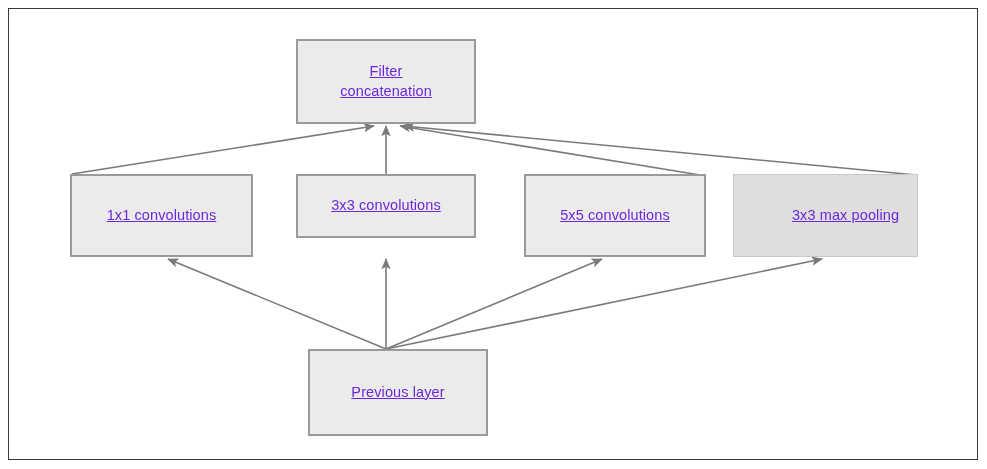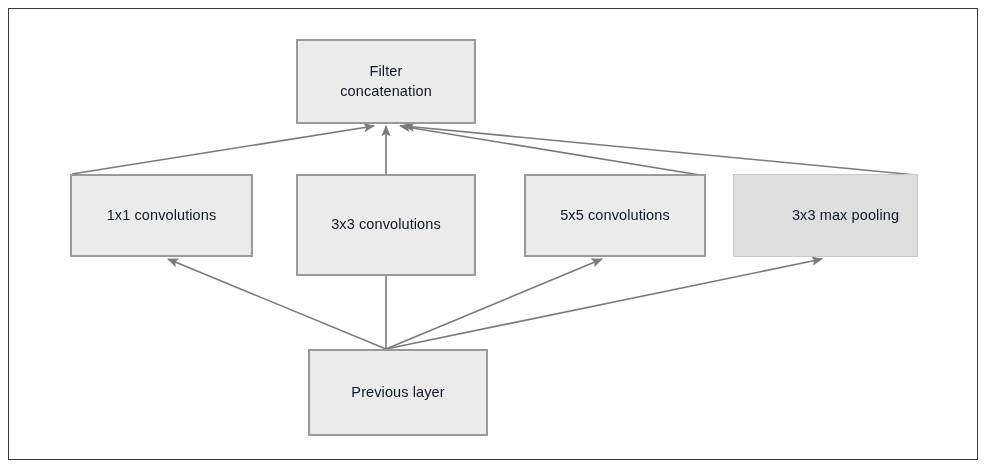--- a/index.html
+++ b/index.html
@@ -38,24 +38,25 @@
   }
   .node {
     position: absolute;
     box-sizing: border-box;
     background: #ebebeb;
     border: 2px solid #9a9a9a;
     display: flex;
     align-items: center;
     justify-content: center;
     text-align: center;
-    color: #0f172a;
+    color: #6d28d9;
     font-size: 14.5px;
     line-height: 1.35;
     letter-spacing: 0.1px;
+    text-decoration: underline;
   }
   .node.shade-light {
     background: #dedede;
     border: 1px solid #c9c9c9;
     padding-left: 40px;
   }
   .node .label {
     display: block;
     white-space: pre-line;
     padding: 0 6px;
@@ -91,21 +92,21 @@
 
   <div class="node" style="left:296px; top:39px; width:180px; height:85px;">
     <span class="label">Filter
 concatenation</span>
   </div>
 
   <div class="node" style="left:70px; top:174px; width:183px; height:83px;">
     <span class="label">1x1 convolutions</span>
   </div>
 
-  <div class="node" style="left:296px; top:174px; width:180px; height:102px;">
+  <div class="node" style="left:296px; top:174px; width:180px; height:64px;">
     <span class="label">3x3 convolutions</span>
   </div>
 
   <div class="node" style="left:518px; top:174px; width:182px; height:83px;margin-left:6px;">
     <span class="label">5x5 convolutions</span>
   </div>
 
   <div class="node shade-light" style="left:733px; top:174px; width:185px; height:83px;">
     <span class="label">3x3 max pooling</span>
   </div>

